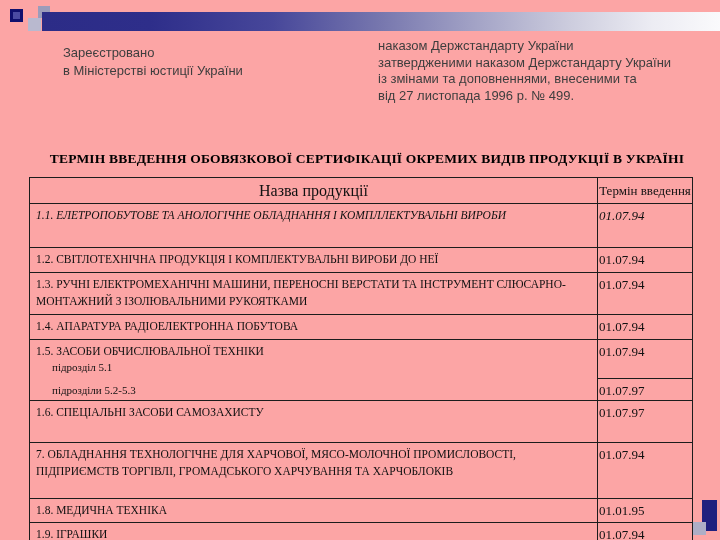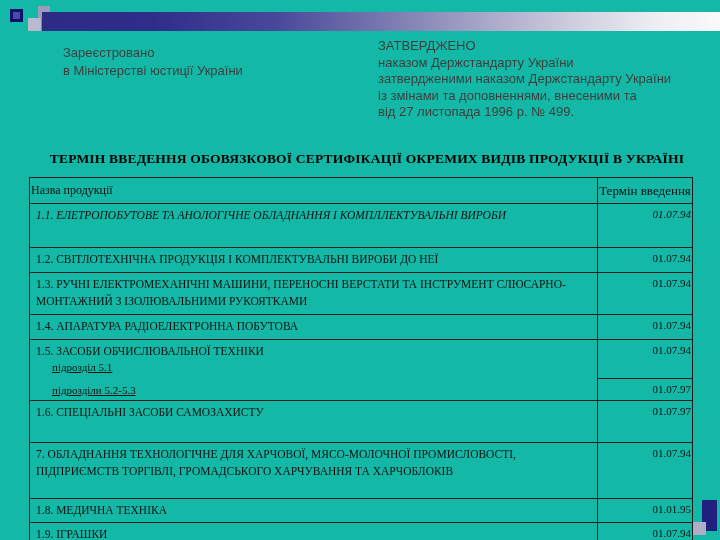--- a/index.html
+++ b/index.html
@@ -1,18 +1,18 @@
 <!DOCTYPE html>
 <html><head>
 <meta charset="utf-8">
 <style>
   html,body { margin:0; padding:0; background:#ffffff; }
   .slide {
     position:relative; width:720px; height:540px; overflow:hidden;
-    background:#14b8a6;
+    background:#fca5a5;
     font-family:"Liberation Sans", sans-serif;
   }
   
   .deco-bar {
     position:absolute; left:42px; top:12px; width:678px; height:19px;
     background:linear-gradient(90deg,#2c2c87 0%,#2e2e8a 16%,#47479a 34%,#7777ae 50%,#a3a3c6 64%,#cdcdde 78%,#ececf3 90%,#fafafc 100%);
   }
   .sq { position:absolute; }
   .sq-dark   { left:10px; top:9px;  width:13px; height:13px; background:#10106e; }
   .sq-inner  { left:13px; top:12px; width:7px;  height:7px;  background:#4b4ba2; }
@@ -33,25 +33,25 @@
     position:absolute; left:33px; top:151px; width:668px;
     text-align:center; font-family:"Liberation Serif", serif;
     font-weight:bold; font-size:13.5px; color:#000; letter-spacing:0.2px;
   }
   table.cert-table {
     position:absolute; left:29px; top:177px; width:663px;
     border-collapse:collapse; table-layout:fixed;
     font-family:"Liberation Serif", serif; color:#111;
   }
   .cert-table th, .cert-table td { border:1px solid #1c1c1c; }
-  th.h-name { font-size:12px; font-weight:normal; height:23px; text-align:left; }
+  th.h-name { font-size:16px; font-weight:normal; height:23px; text-align:center; }
   th.h-term { font-size:13px; font-weight:normal; text-align:center; }
   td.cell-name { font-size:11.5px; line-height:17px; padding:3px 10px 3px 6px; vertical-align:top; }
-  td.cell-term { font-size:11px; text-align:right; vertical-align:top; padding-top:4px; }
-  .subitem { font-size:11px; line-height:14px; padding-left:16px;text-decoration:underline; }
+  td.cell-term { font-size:13px; text-align:left; vertical-align:top; padding-top:4px; }
+  .subitem { font-size:11px; line-height:14px; padding-left:16px; }
   .subitem.gap { margin-top:9px; }
 </style>
 </head>
 <body>
 
 <div class="slide">
 
   <div class="sq sq-med"></div>
   <div class="deco-bar"></div>
   <div class="sq sq-dark"></div>
@@ -59,21 +59,20 @@
   <div class="sq sq-light"></div>
   <div class="sq sq-b-navy"></div>
   <div class="sq sq-b-gray"></div>
 
   <div class="reg-block">
     <div>Зареєстровано</div>
     <div>в Міністерстві юстиції України</div>
   </div>
 
   <div class="appr-block">
-    <div>ЗАТВЕРДЖЕНО</div>
     <div>наказом Держстандарту України</div>
     <div>затвердженими наказом Держстандарту України</div>
     <div>із змінами та доповненнями, внесеними та</div>
     <div>від 27 листопада 1996 р. № 499.</div>
   </div>
 
   <div class="page-title">ТЕРМІН ВВЕДЕННЯ ОБОВЯЗКОВОЇ СЕРТИФІКАЦІЇ ОКРЕМИХ ВИДІВ ПРОДУКЦІЇ В УКРАЇНІ</div>
 
   <table class="cert-table">
     <colgroup>

